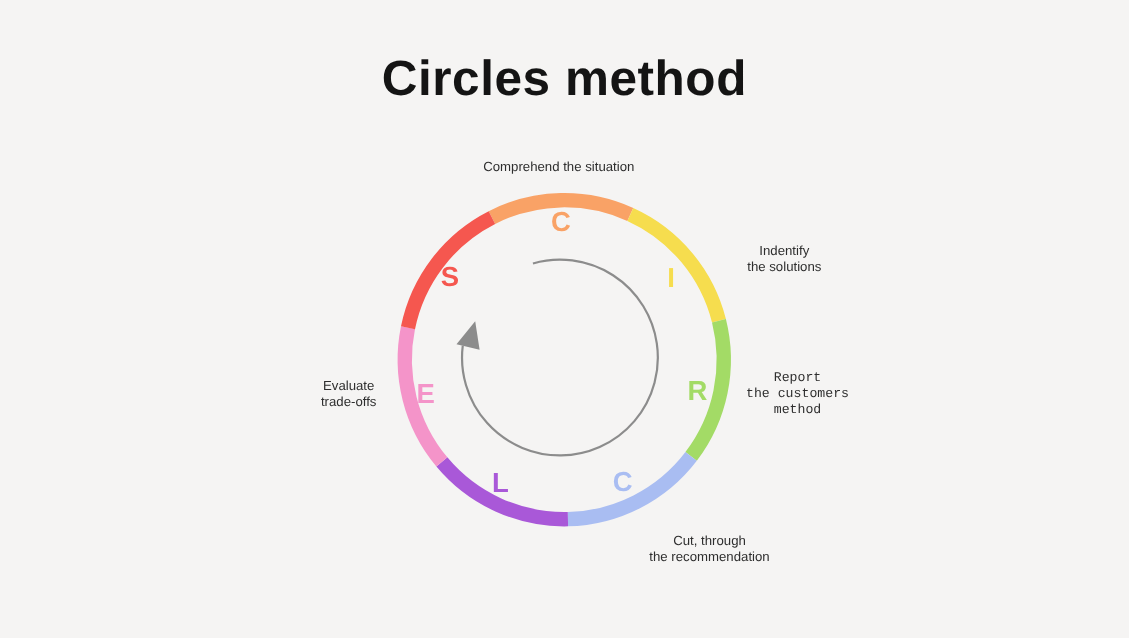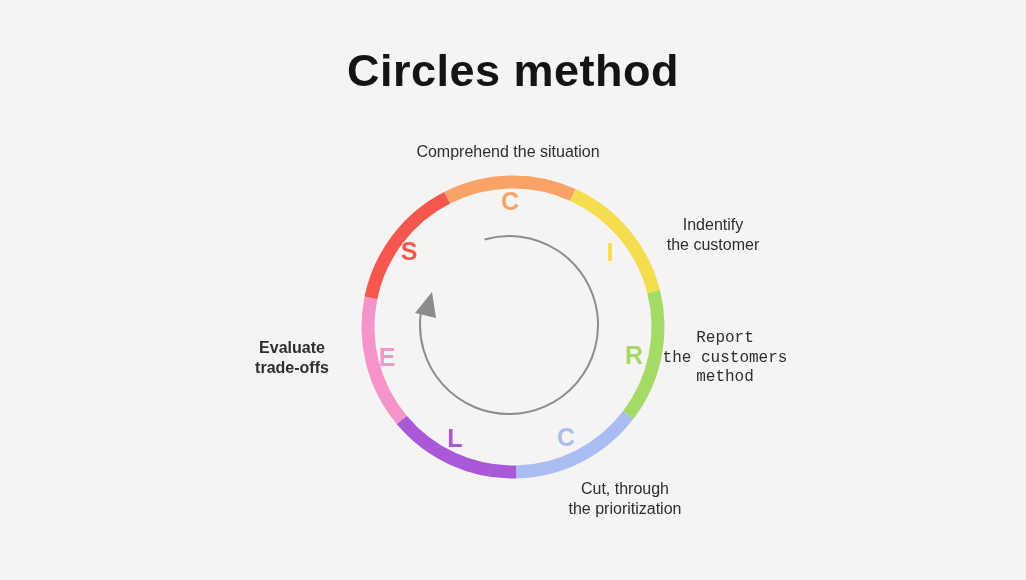--- a/index.html
+++ b/index.html
@@ -50,21 +50,21 @@
     text-anchor: middle;
   }
   .cycle-arc {
     fill: none;
     stroke-width: 2;
   }
   .step-label {
     position: absolute;
     transform: translate(-50%, -50%);
     text-align: center;
-    font-size: 16px;
+    font-size: 12px;
     line-height: 1.22;
     color: #2E2E2E;
     white-space: nowrap;
   }
   .step-label span { display: block; }
 </style>
 </head>
 <body>
 
 <div class="canvas">
@@ -93,29 +93,29 @@
     <text class="letter" x="455" y="447" fill="#A958D8">L</text>
     <text class="letter" x="387" y="366" fill="#F494C9">E</text>
     <text class="letter" x="409" y="260" fill="#F5574F">S</text>
   </svg>
 
   <div class="step-label" style="left:508px; top:152px;">
     <span>Comprehend the situation</span>
   </div>
   <div class="step-label" style="left:713px; top:235px;">
     <span>Indentify</span>
-    <span>the customer</span>
+    <span>the solutions</span>
   </div>
   <div class="step-label" style="left:725px; top:358px;font-family:Liberation Mono, monospace;">
     <span>Report</span>
     <span>the customers</span>
     <span>method</span>
   </div>
-  <div class="step-label" style="left:625px; top:499px;">
+  <div class="step-label" style="left:645px; top:499px;">
     <span>Cut, through</span>
-    <span>the prioritization</span>
+    <span>the recommendation</span>
   </div>
-  <div class="step-label" style="left:292px; top:358px;font-weight:bold;">
+  <div class="step-label" style="left:317px; top:358px;">
     <span>Evaluate</span>
     <span>trade-offs</span>
   </div>
 
 </div>
 
 </body></html>

